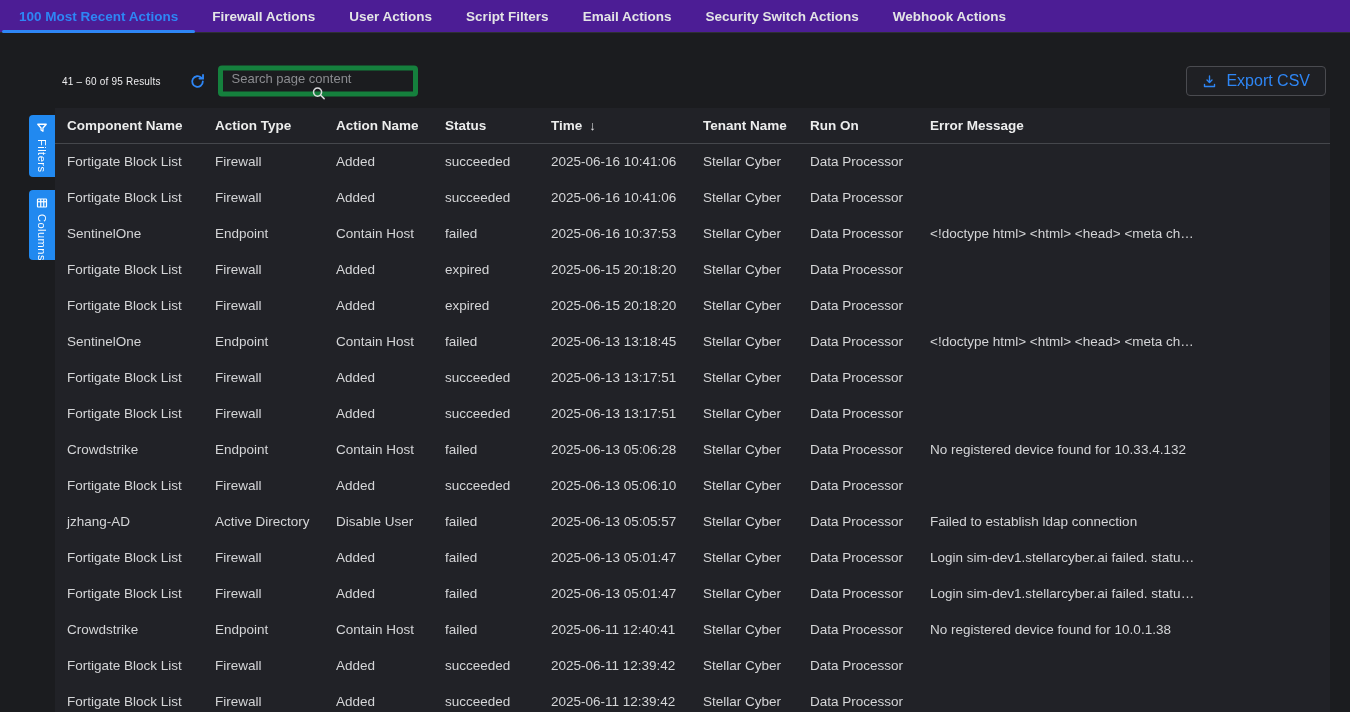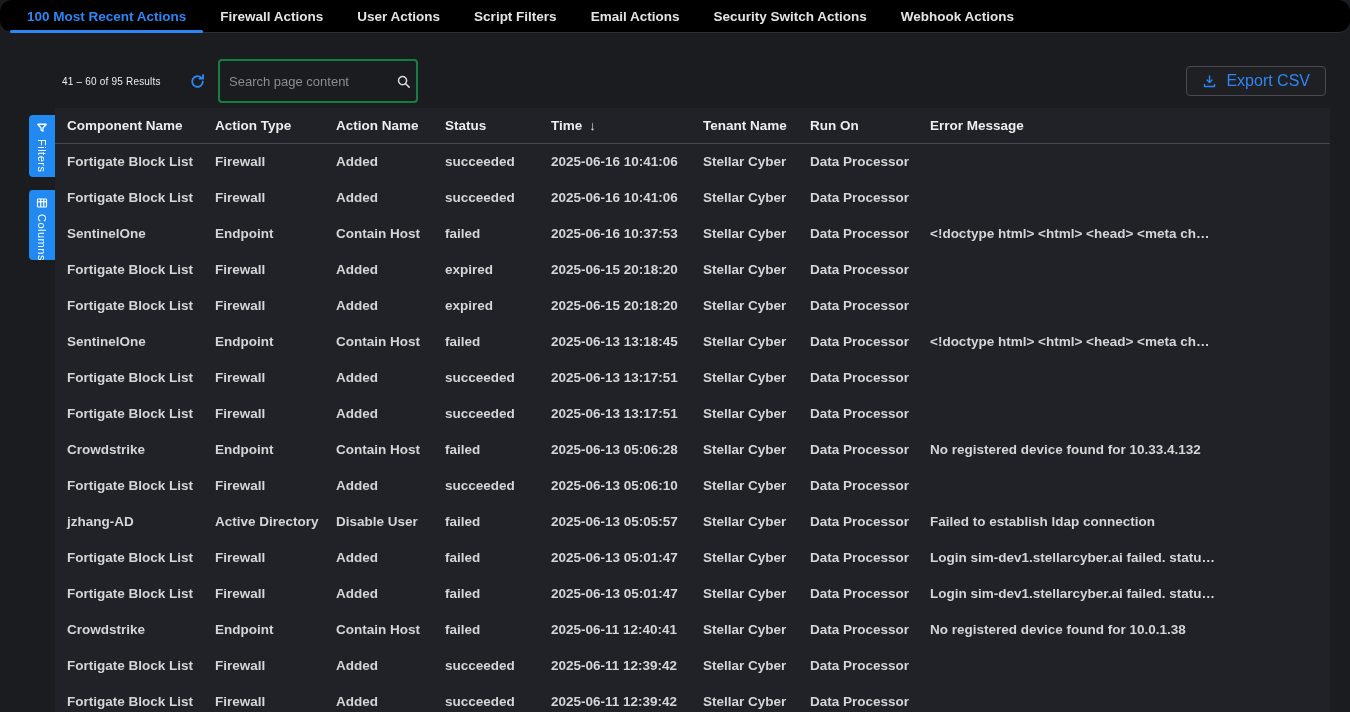--- a/index.html
+++ b/index.html
@@ -7,25 +7,24 @@
   body {
     font-family:"Liberation Sans", sans-serif;
     background:#1b1c1f;
     color:#d6d7d9;
     position:relative;
   }
 
   
   .tab-bar {
     position:absolute; top:0; left:0; right:0; height:33px;
-    background:#000000;
+    background:#4c1d95;
     border-bottom:1px solid #2e2f33;
     display:flex; align-items:stretch;
-    padding-left:10px;
-    border-radius:12px;
+    padding-left:2px;
   }
   .tab {
     display:flex; align-items:center;
     padding:0 17px;
     font-size:13.5px; font-weight:700;
     color:#e3e4e6;
     cursor:pointer;
     position:relative;
     white-space:nowrap;
   }
@@ -41,24 +40,25 @@
     position:absolute; left:62px; top:50%; transform:translateY(-50%);
     font-size:10px; color:#ececee; font-weight:400; letter-spacing:.2px;
   }
   .refresh-btn {
     position:absolute; left:187px; top:50%; transform:translateY(-50%);
     width:20px; height:20px; cursor:pointer; background:none; border:none;
     display:flex; align-items:center; justify-content:center;
   }
   .search-box {
     position:absolute; left:218px; top:50%; transform:translateY(-50%);
-    width:200px; height:44px;
-    border:2px solid #15803d; border-radius:4px;
+    width:200px; height:31px;
+    border:5px solid #15803d; border-radius:4px;
     display:flex; align-items:center;
     background:transparent;
+    flex-direction:column;
   }
   .search-box input {
     flex:1; min-width:0; background:transparent; border:none; outline:none;
     color:#d6d7d9; font-size:13px; padding:0 6px 0 9px;
     font-family:"Liberation Sans", sans-serif;
   }
   .search-box input::placeholder { color:#8b8c90; }
   .search-icon-btn {
     background:none; border:none; cursor:pointer;
     width:26px; height:100%; display:flex; align-items:center; justify-content:center;
@@ -106,21 +106,21 @@
     white-space:nowrap; overflow:hidden;
     cursor:pointer;
     display:flex; align-items:center; gap:7px;
   }
   .th .sort { font-size:13px; color:#e3e4e6; }
   .td {
     font-size:13.5px; color:#d4d5d7;
     line-height:36px; padding:0 12px;
     white-space:nowrap; overflow:hidden;
   }
-  .tr { cursor:default;font-weight:bold; }
+  .tr { cursor:default; }
 
   svg { display:block; }
 </style>
 </head>
 <body>
 
 <nav class="tab-bar">
     <div class="tab active">100 Most Recent Actions</div>
     <div class="tab">Firewall Actions</div>
     <div class="tab">User Actions</div>

